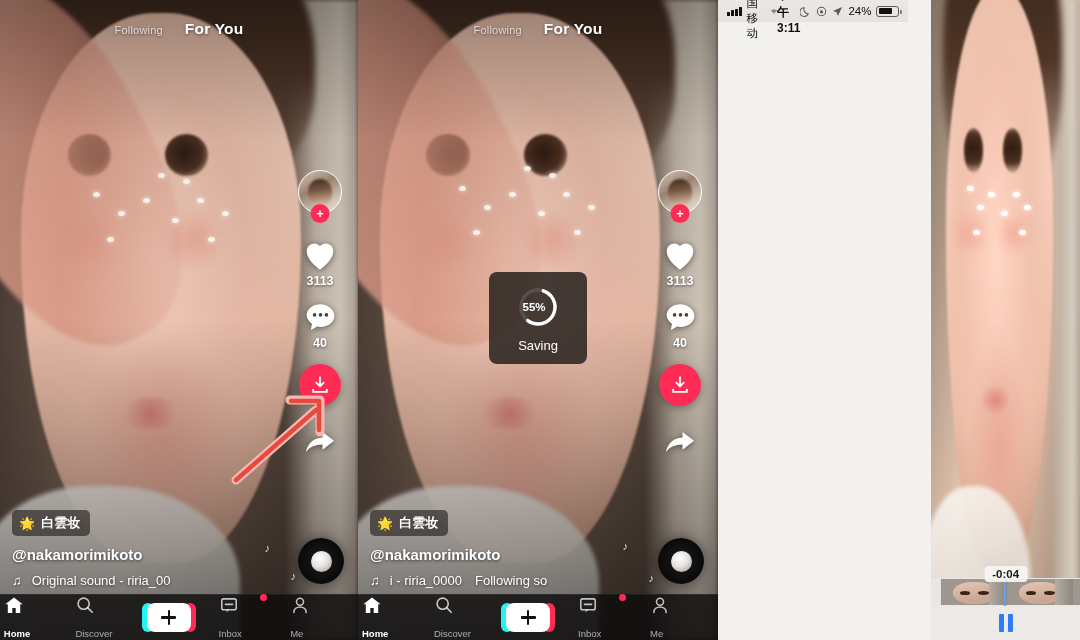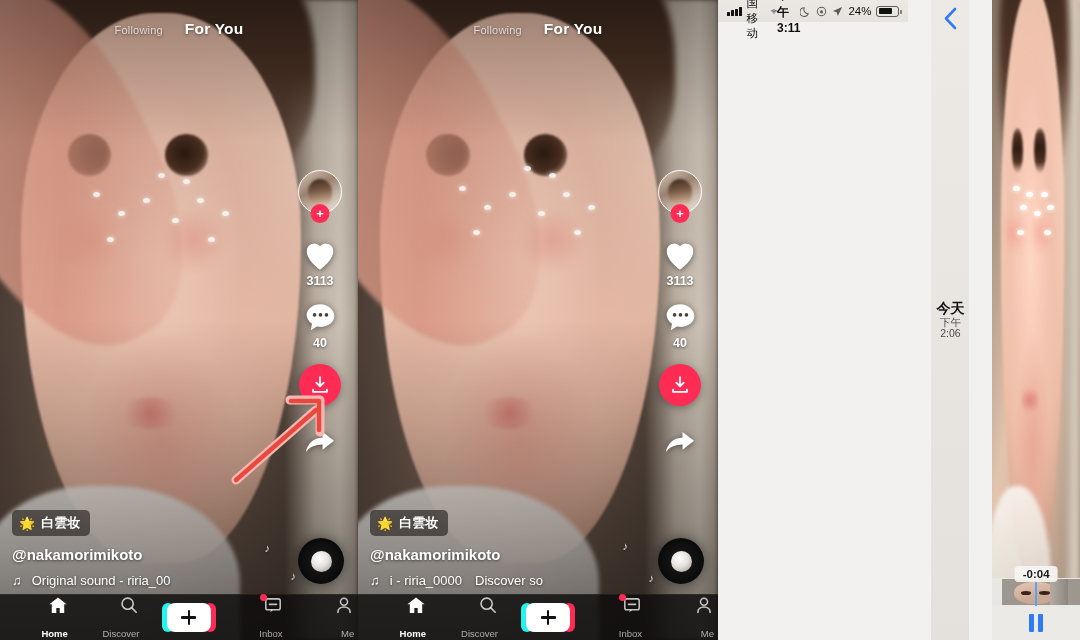--- a/index.html
+++ b/index.html
@@ -152,21 +152,21 @@
     background: radial-gradient(circle at 40% 35%, #fff 0%, #e6e2dd 45%, #9b938c 100%);
   }
 
   
   .nav {
     position: absolute; left: 0; right: 0; bottom: 0; height: 46px; z-index: 7;
     background: rgba(14,12,12,.82);
     display: flex; align-items: center; justify-content: space-around;
     border-top: 1px solid rgba(255,255,255,.06);
   }
-  .nav-item { display: flex; flex-direction: column; align-items: flex-end; gap: 14px; position: relative; width: 64px; }
+  .nav-item { display: flex; flex-direction: column; align-items: flex-start; gap: 14px; position: relative; width: 64px; }
   .nav-label { font-size: 9.5px; color: rgba(255,255,255,.62); }
   .nav-item.active .nav-label { color: #fff; font-weight: 700; }
   .create {
     width: 44px; height: 29px; border-radius: 8px; position: relative;
     background: #fff;
     display: flex; align-items: center; justify-content: center;
   }
   .create::before, .create::after { content: ""; position: absolute; top: 0; width: 12px; height: 29px; border-radius: 8px; z-index: -1; }
   .create::before { left: -5px; background: #25f4ee; }
   .create::after { right: -5px; background: #fe2c55; }
@@ -438,30 +438,40 @@
           </svg>
         </div>
       </div>
       <div class="rail-item" style="margin-top:8px">
         <svg class="ic" width="34" height="28" viewBox="0 0 26 22">
           <path fill="#fff" d="M15 3.2v4.2C7.8 7.8 3.4 12 1.8 19c3-4.1 7-6 13.2-6.1V17l9-6.9-9-6.9z"></path>
         </svg>
       </div>
     </div>
 
+    <div class="toast">
+      <div class="spinner">
+        <svg viewBox="0 0 46 46">
+          <circle cx="23" cy="23" r="17" fill="none" stroke="rgba(255,255,255,.12)" stroke-width="3.4"></circle>
+          <circle cx="23" cy="23" r="17" fill="none" stroke="#fff" stroke-width="3.4" stroke-linecap="round" stroke-dasharray="58.7 106.8" transform="rotate(-72 23 23)"></circle>
+        </svg>
+        <div class="pct">55%</div>
+      </div>
+      <div class="toast-label">Saving</div>
+    </div>
 
     <div class="meta">
       <div class="fx-badge">
         <span class="star">🌟</span>
         <span class="fx-label">白雲妆</span>
       </div>
       <div class="handle">@nakamorimikoto</div>
       <div class="music">
         <span>♫</span>
-        <span>i - riria_0000 Discover so</span>
+        <span>i - riria_0000 Following so</span>
       </div>
     </div>
     <div class="note-sm" style="right:90px;bottom:88px">♪</div>
     <div class="note-sm" style="right:64px;bottom:56px">♪</div>
     <div class="disc"></div>
 
     <div class="nav">
       <div class="nav-item active">
         <svg width="20" height="18" viewBox="0 0 22 20">
             <path fill="#fff" d="M11 1.6 1.4 9.3h2.7V19h5v-5.6h3.8V19h5V9.3h2.7z"></path>
@@ -530,29 +540,20 @@
           <svg width="11" height="11" viewBox="0 0 12 12">
               <path d="M11 1 1 5.4l4 1.4 1.4 4z" fill="#5a5a5a"></path>
             </svg>
           <span>24%</span>
           <span class="batt">
               <b></b>
             </span>
         </div>
       </div>
 
-      <div class="navbar">
-        <svg class="nav-back" width="16" height="25" viewBox="0 0 16 25">
-          <path d="M12 3 3 12.5 12 22" fill="none" stroke="#2f7bf6" stroke-width="2.6" stroke-linecap="round" stroke-linejoin="round"></path>
-        </svg>
-        <div class="nav-title">
-          <div class="t1">今天</div>
-          <div class="t2">下午2:06</div>
-        </div>
-      </div>
 
       <div class="video-area">
         <div class="photo" style="filter:brightness(1.06) saturate(1.02)">
           <div class="wall" style="background:linear-gradient(100deg,#7a6a5c 0%,#a08d7c 20%,#d5b9a5 45%,#c3a894 70%,#8d7b6c 100%)"></div>
           <div class="wallR"></div>
           <div class="hair" style="left:8%;top:-18%;width:80%;height:50%"></div>
           <div class="face" style="left:10%;top:-2%;width:72%;height:92%"></div>
           <div class="eye eyeL" style="left:22%;top:20%;width:13%;height:7%"></div>
           <div class="eye eyeR" style="left:48%;top:20%;width:13%;height:7%"></div>
           <div class="cheekL" style="left:16%;top:32%"></div>

